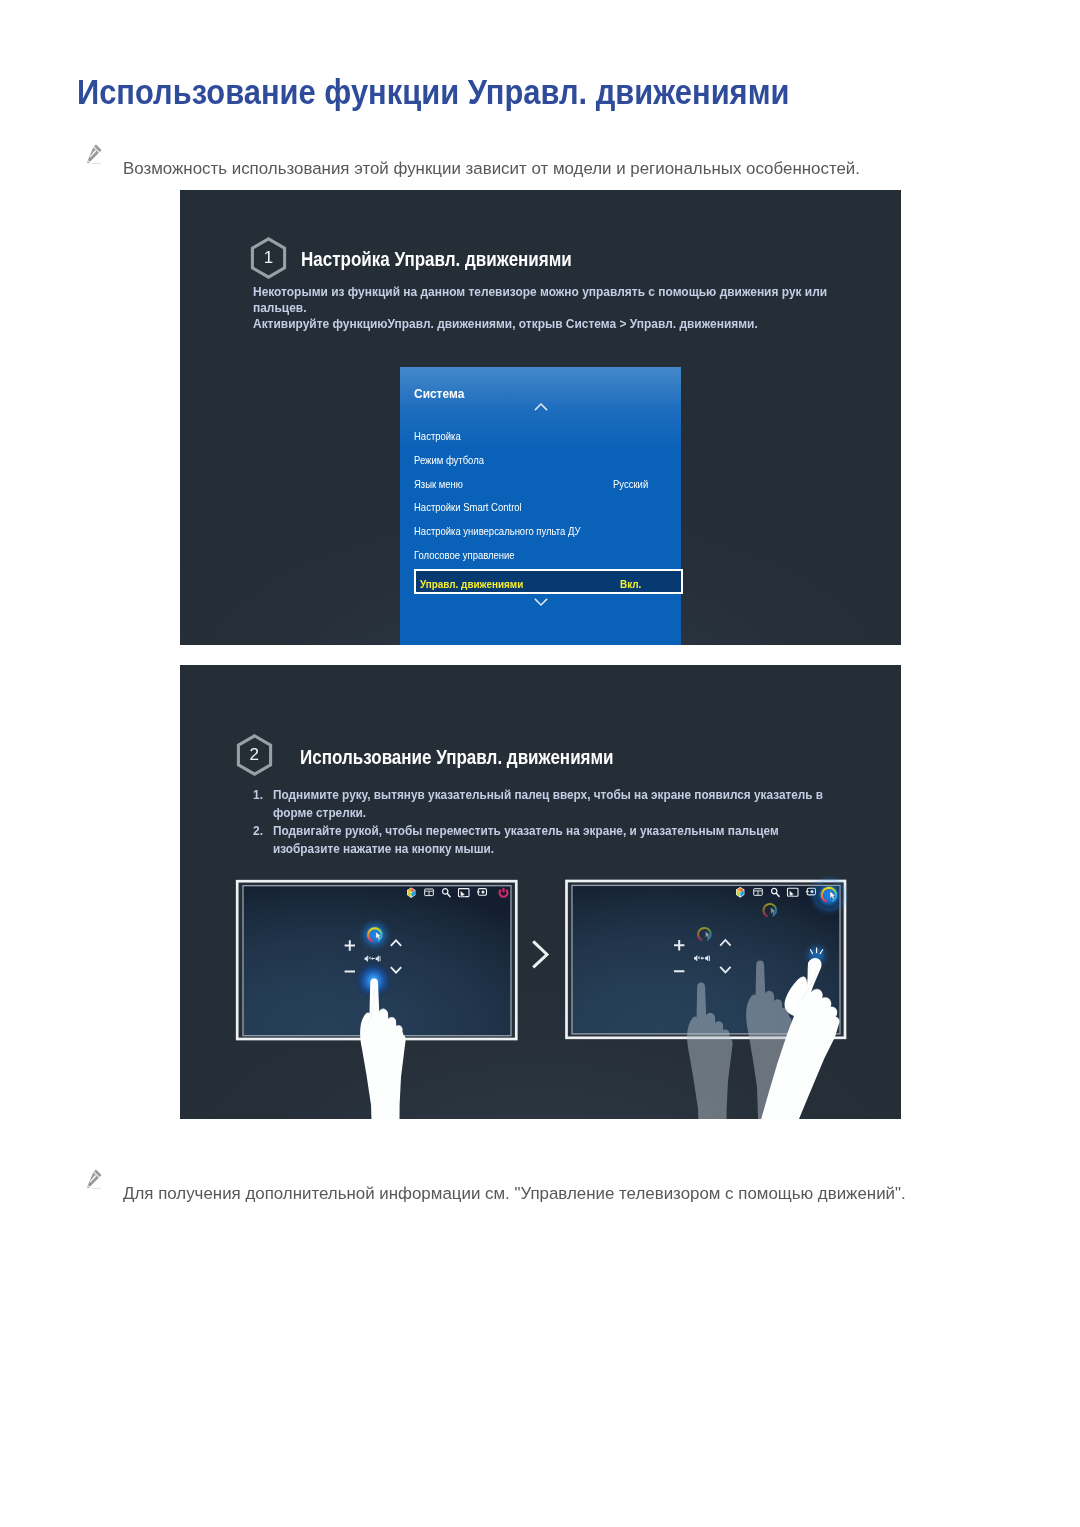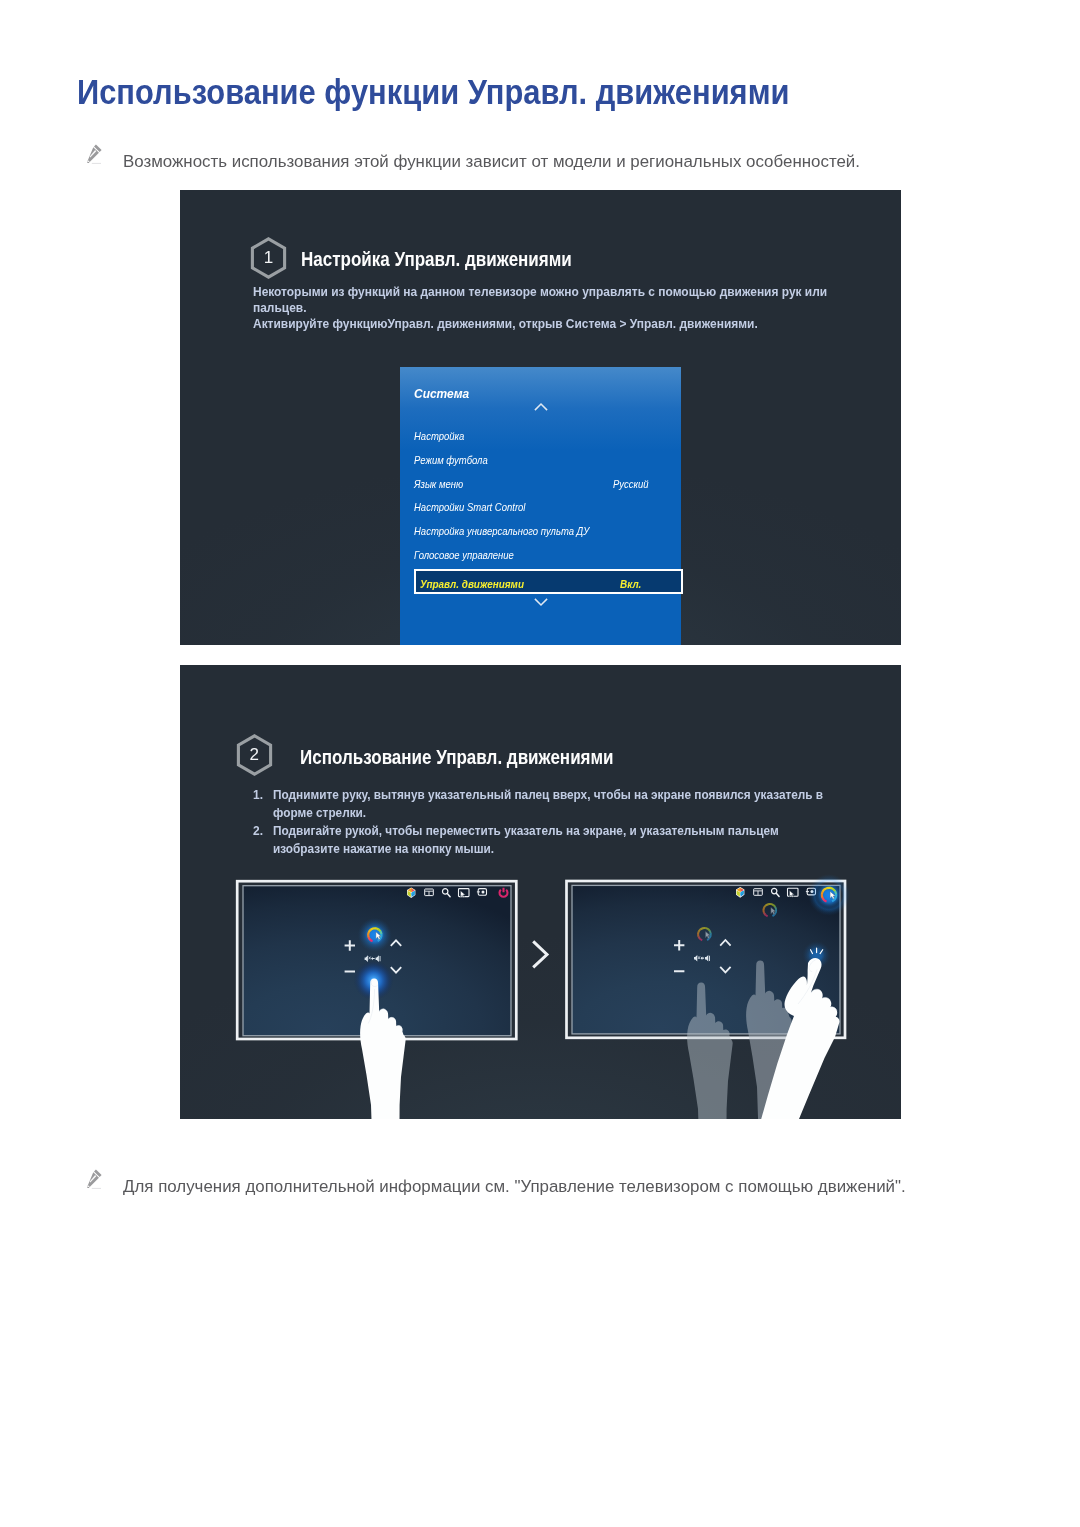--- a/index.html
+++ b/index.html
@@ -7,39 +7,39 @@
        -webkit-font-smoothing:antialiased;}
   .page{position:relative;width:1080px;height:1527px;background:#fff;text-align:right;}
 
   
   .title{position:absolute;left:77px;top:74.5px;font-size:34.6px;line-height:34.6px;font-weight:bold;
          color:#2f4c9b;white-space:nowrap;transform:scaleX(0.893);transform-origin:0 0;}
 
   
   .noterow{position:absolute;left:86px;width:920px;height:22px;}
   .noterow .pencil{position:absolute;left:0;top:-3px;width:17px;height:19px;}
-  .noterow .ntext{position:absolute;left:37px;top:5px;font-size:16.9px;line-height:22px;
+  .noterow .ntext{position:absolute;left:37px;top:12px;font-size:16.9px;line-height:22px;
                   color:#58585b;white-space:nowrap;}
 
   
   .panel{position:absolute;left:180px;width:721px;background:#252d36;overflow:hidden;}
   .panel .glow{position:absolute;inset:0;
        background:radial-gradient(90% 70% at 50% 110%, rgba(60,82,96,0.30) 0%, rgba(45,60,72,0.12) 45%, rgba(0,0,0,0) 72%);}
   .hexwrap{position:absolute;}
   .hexnum{position:absolute;left:0;top:0;width:100%;height:100%;display:flex;align-items:center;
           justify-content:center;color:#f2f4f6;font-size:17px;font-weight:normal;letter-spacing:0;}
   .steptitle{position:absolute;color:#fdfdfd;font-size:20.5px;line-height:21px;font-weight:bold;
              white-space:nowrap;transform:scaleX(0.83);transform-origin:0 0;}
   .stepbody{position:absolute;color:#c2cde4;font-size:13.4px;font-weight:bold;line-height:15.4px;
             white-space:nowrap;transform:scaleX(0.893);transform-origin:0 0;}
   .stepbody > div{position:absolute;left:0;height:16.3px;line-height:16.3px;}
 
   
   .tvmenu{position:absolute;left:400px;top:367px;width:281px;height:304px;
-          background:linear-gradient(180deg,#4589ca 0%,#1e6dbe 13.5%,#0a61b8 27.5%,#0a61b8 100%);font-style:italic;}
+          background:linear-gradient(180deg,#4589ca 0%,#1e6dbe 13.5%,#0a61b8 27.5%,#0a61b8 100%);}
   .tvmenu .mtitle{position:absolute;left:13.5px;top:19.5px;font-size:13.7px;line-height:14px;font-weight:bold;
                   color:#fff;white-space:nowrap;transform:scaleX(0.873);transform-origin:0 0;}
   .tvmenu .rows{position:absolute;left:0;top:63.3px;width:100%;}
   .mrow{position:absolute;left:0;width:100%;height:23.7px;}
   .mrow .lbl{position:absolute;left:13.8px;top:0px;font-size:11.3px;line-height:12px;color:#ffffff;
              white-space:nowrap;transform:scaleX(0.84);transform-origin:0 0;}
   .mrow .val{position:absolute;left:212.5px;top:0px;font-size:11.3px;line-height:12px;color:#ffffff;
              white-space:nowrap;transform:scaleX(0.84);transform-origin:0 0;}
   .mrow.sel{position:absolute;left:5.9px;top:201.7px;width:269.5px;height:25.3px;background:#063a70;
             border:2.4px solid #ffffff;box-sizing:border-box;margin-left:8px;}

